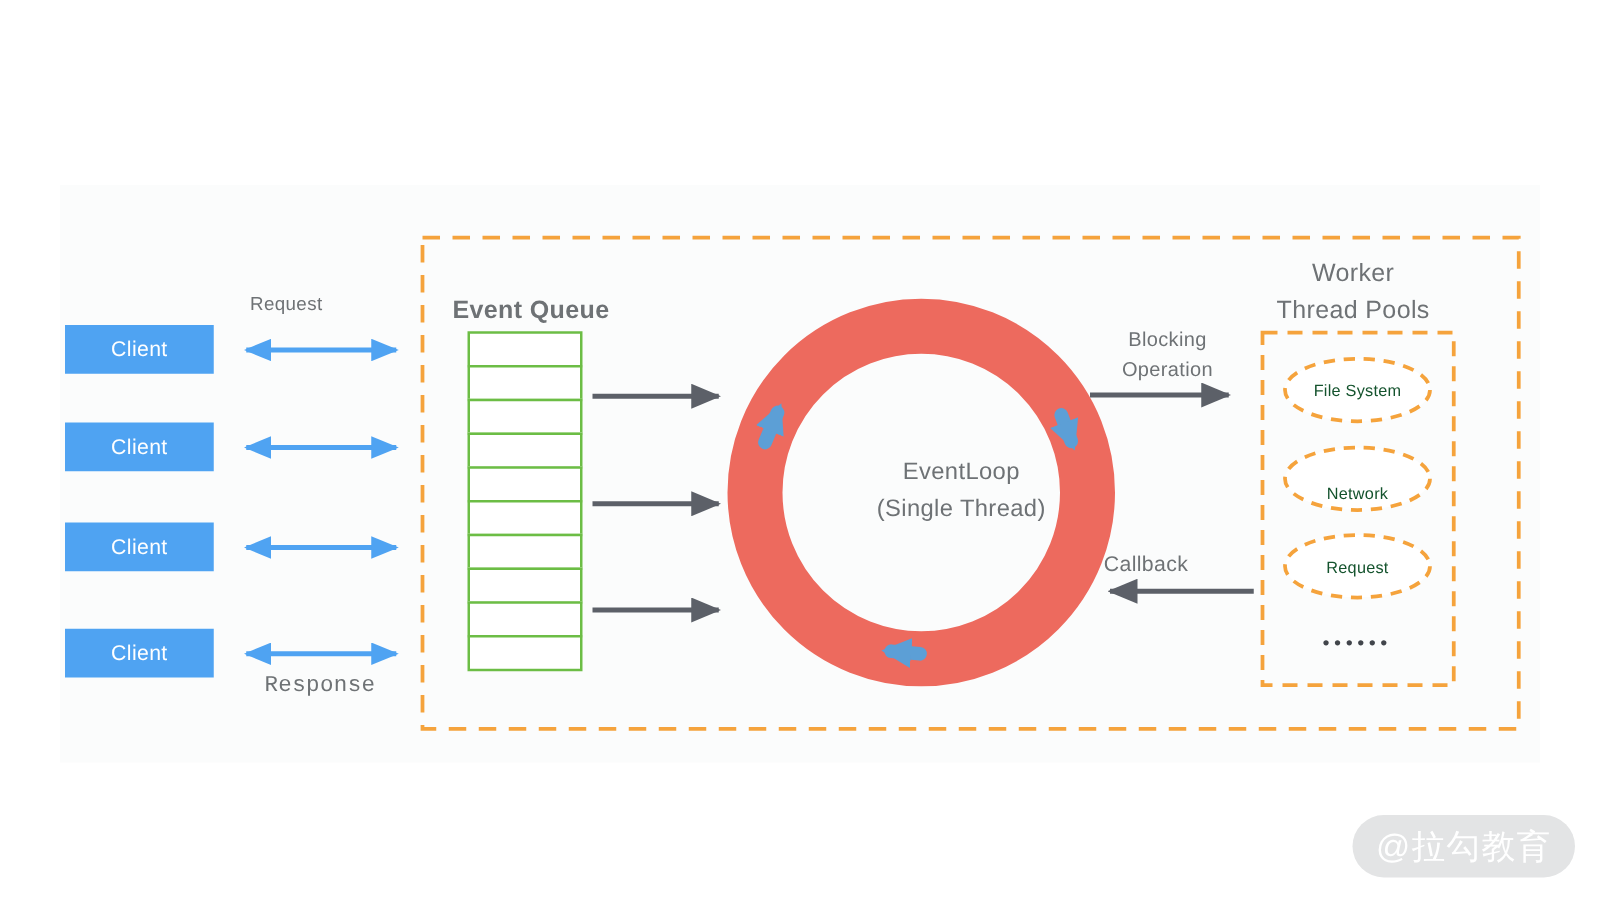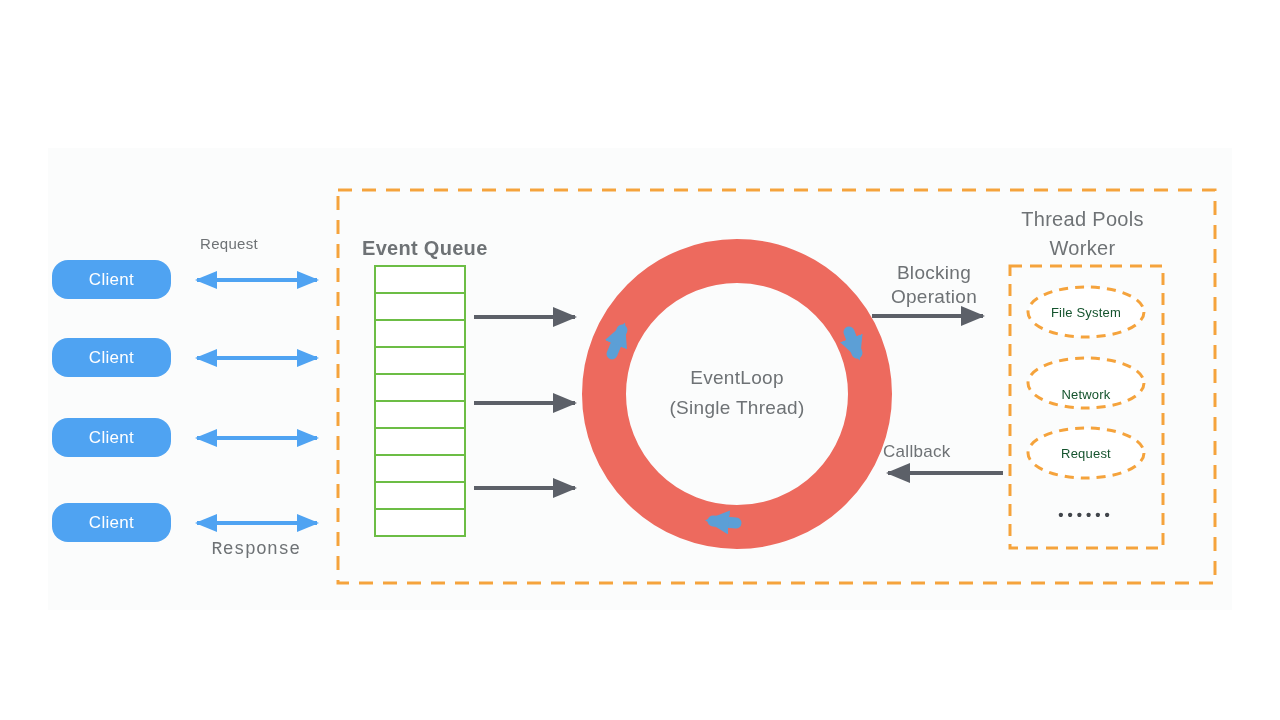--- a/index.html
+++ b/index.html
@@ -10,50 +10,50 @@
   }
   .panel{
     position:absolute;left:48px;top:148px;width:1184px;height:462px;
     background:#fbfcfc;
   }
   svg.overlay{position:absolute;left:0;top:0;width:1280px;height:720px;}
   .label{position:absolute;color:#6E7275;letter-spacing:0.3px;}
 
   .client-box{
     position:absolute;left:52px;width:119px;height:39px;
-    background:#4FA3F2;border-radius:16px;
+    background:#4FA3F2;border-radius:0;
     display:flex;align-items:center;justify-content:center;
     color:#ffffff;font-size:17px;font-weight:500;letter-spacing:0.3px;
   }
   .client-1{top:260px}.client-2{top:338px}.client-3{top:418px}.client-4{top:503px}
 
   .request-label{left:200px;top:235px;width:112px;text-align:left;font-size:15px;}
   .response-label{left:195px;top:539px;width:122px;text-align:center;font-size:18px;font-family:Liberation Mono, monospace;}
 
   .event-queue-label{left:362px;top:237px;font-size:20px;font-weight:700;}
 
   .queue{
     position:absolute;left:374px;top:265px;width:92px;
     display:flex;flex-direction:column;
   }
   .queue-cell{
     height:25px;background:#ffffff;border:2px solid #6CBD45;margin-top:-2px;
   }
   .queue-cell:first-child{margin-top:0;}
 
   .eventloop-label{
-    left:627px;top:363px;width:220px;text-align:center;
+    left:659px;top:363px;width:220px;text-align:center;
     font-size:19px;line-height:30px;font-weight:500;
   }
 
   .worker-title{
     left:1001px;top:205px;width:163px;text-align:center;
     font-size:20px;line-height:29px;font-weight:500;
   }
-  .blocking-label{left:875px;top:261px;width:118px;text-align:center;font-size:19px;line-height:24px;}
+  .blocking-label{left:875px;top:261px;width:118px;text-align:center;font-size:16px;line-height:24px;}
   .callback-label{left:883px;top:442px;width:116px;font-size:17px;}
 
   .pool-item-label{
     position:absolute;width:120px;text-align:center;
     color:#14532d;font-size:13px;letter-spacing:0.2px;
   }
   .pool-label-1{left:1026px;top:305px;}
   .pool-label-2{left:1026px;top:368px;margin-top:19px;}
   .pool-label-3{left:1026px;top:446px;}
 
@@ -146,31 +146,34 @@
       <div class="queue-cell"></div>
       <div class="queue-cell"></div>
     </div>
 
   <div class="label eventloop-label">
     <div>EventLoop</div>
     <div>(Single Thread)</div>
   </div>
 
   <div class="label worker-title">
+    <div>Worker</div>
     <div>Thread Pools</div>
-    <div>Worker</div>
   </div>
 
   <div class="label blocking-label">
     <div>Blocking</div>
     <div>Operation</div>
   </div>
 
   <div class="label callback-label">Callback</div>
 
   <div class="pool-item-label pool-label-1">File System</div>
   <div class="pool-item-label pool-label-2">Network</div>
   <div class="pool-item-label pool-label-3">Request</div>
 
   <div class="label pool-dots">••••••</div>
 
+  <div class="watermark">
+    <span>@拉勾教育</span>
+  </div>
 
 </div>
 
 </body></html>

